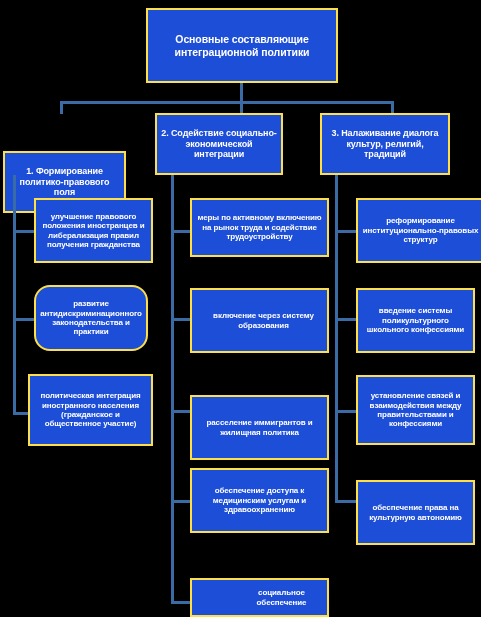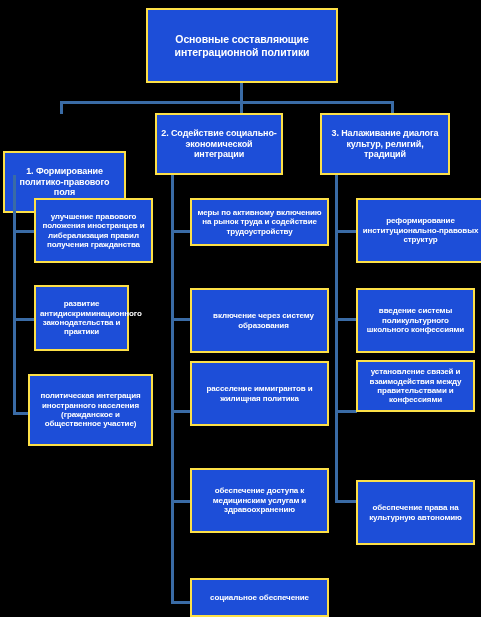--- a/index.html
+++ b/index.html
@@ -73,70 +73,70 @@
   </div>
 
   <div class="conn v" style="left:13px; top:175px; width:3px; height:240px;"></div>
   <div class="conn h" style="left:13px; top:230px; width:22px; height:3px;"></div>
   <div class="conn h" style="left:13px; top:318px; width:22px; height:3px;"></div>
   <div class="conn h" style="left:13px; top:412px; width:22px; height:3px;"></div>
 
   <div class="node leaf" style="left:34px; top:198px; width:119px; height:65px;">
     <span class="txt">улучшение правового положения иностранцев и либерализация правил получения гражданства</span>
   </div>
-  <div class="node leaf" style="left:34px; top:285px; width:95px; height:66px;">
+  <div class="node leaf" style="left:34px; top:285px; width:114px; height:66px;border-radius:16px;">
     <span class="txt">развитие антидискриминационного законодательства и практики</span>
   </div>
   <div class="node leaf" style="left:28px; top:374px; width:125px; height:72px;">
     <span class="txt">политическая интеграция иностранного населения (гражданское и общественное участие)</span>
   </div>
 
   <div class="node cat" style="left:155px; top:113px; width:128px; height:62px;">
     <span class="txt">2. Содействие социально-экономической интеграции</span>
   </div>
 
   <div class="conn v" style="left:171px; top:175px; width:3px; height:428px;"></div>
   <div class="conn h" style="left:171px; top:230px; width:20px; height:3px;"></div>
   <div class="conn h" style="left:171px; top:318px; width:20px; height:3px;"></div>
   <div class="conn h" style="left:171px; top:410px; width:20px; height:3px;"></div>
   <div class="conn h" style="left:171px; top:500px; width:20px; height:3px;"></div>
   <div class="conn h" style="left:171px; top:601px; width:20px; height:3px;"></div>
 
-  <div class="node leaf" style="left:190px; top:198px; width:139px; height:48px;">
+  <div class="node leaf" style="left:190px; top:198px; width:139px; height:59px;">
     <span class="txt">меры по активному включению на рынок труда и содействие трудоустройству</span>
   </div>
   <div class="node leaf" style="left:190px; top:288px; width:139px; height:65px;padding-left:12px;">
     <span class="txt">включение через систему образования</span>
   </div>
-  <div class="node leaf" style="left:190px; top:361px; width:139px; height:65px;">
+  <div class="node leaf" style="left:190px; top:395px; width:139px; height:65px;">
     <span class="txt">расселение иммигрантов и жилищная политика</span>
   </div>
   <div class="node leaf" style="left:190px; top:468px; width:139px; height:65px;">
     <span class="txt">обеспечение доступа к медицинским услугам и здравоохранению</span>
   </div>
-  <div class="node leaf" style="left:190px; top:578px; width:139px; height:39px;">
+  <div class="node leaf" style="left:190px; top:578px; width:139px; height:39px;padding-left:48px;">
     <span class="txt">социальное обеспечение</span>
   </div>
 
   <div class="node cat" style="left:320px; top:113px; width:130px; height:62px;">
     <span class="txt">3.  Налаживание диалога культур, религий, традиций</span>
   </div>
 
   <div class="conn v" style="left:335px; top:175px; width:3px; height:328px;"></div>
   <div class="conn h" style="left:335px; top:230px; width:22px; height:3px;"></div>
   <div class="conn h" style="left:335px; top:318px; width:22px; height:3px;"></div>
   <div class="conn h" style="left:335px; top:410px; width:22px; height:3px;"></div>
   <div class="conn h" style="left:335px; top:500px; width:22px; height:3px;"></div>
 
   <div class="node leaf" style="left:356px; top:198px; width:129px; height:65px;">
     <span class="txt">реформирование институционально-правовых структур</span>
   </div>
   <div class="node leaf" style="left:356px; top:288px; width:119px; height:65px;">
     <span class="txt">введение системы поликультурного школьного конфессиями</span>
   </div>
-  <div class="node leaf" style="left:356px; top:360px; width:119px; height:52px;">
+  <div class="node leaf" style="left:356px; top:375px; width:119px; height:70px;">
     <span class="txt">установление связей и взаимодействия между правительствами и конфессиями</span>
   </div>
   <div class="node leaf" style="left:356px; top:480px; width:119px; height:65px;">
     <span class="txt">обеспечение права на культурную автономию</span>
   </div>
 
 </div>
 
 </body></html>

